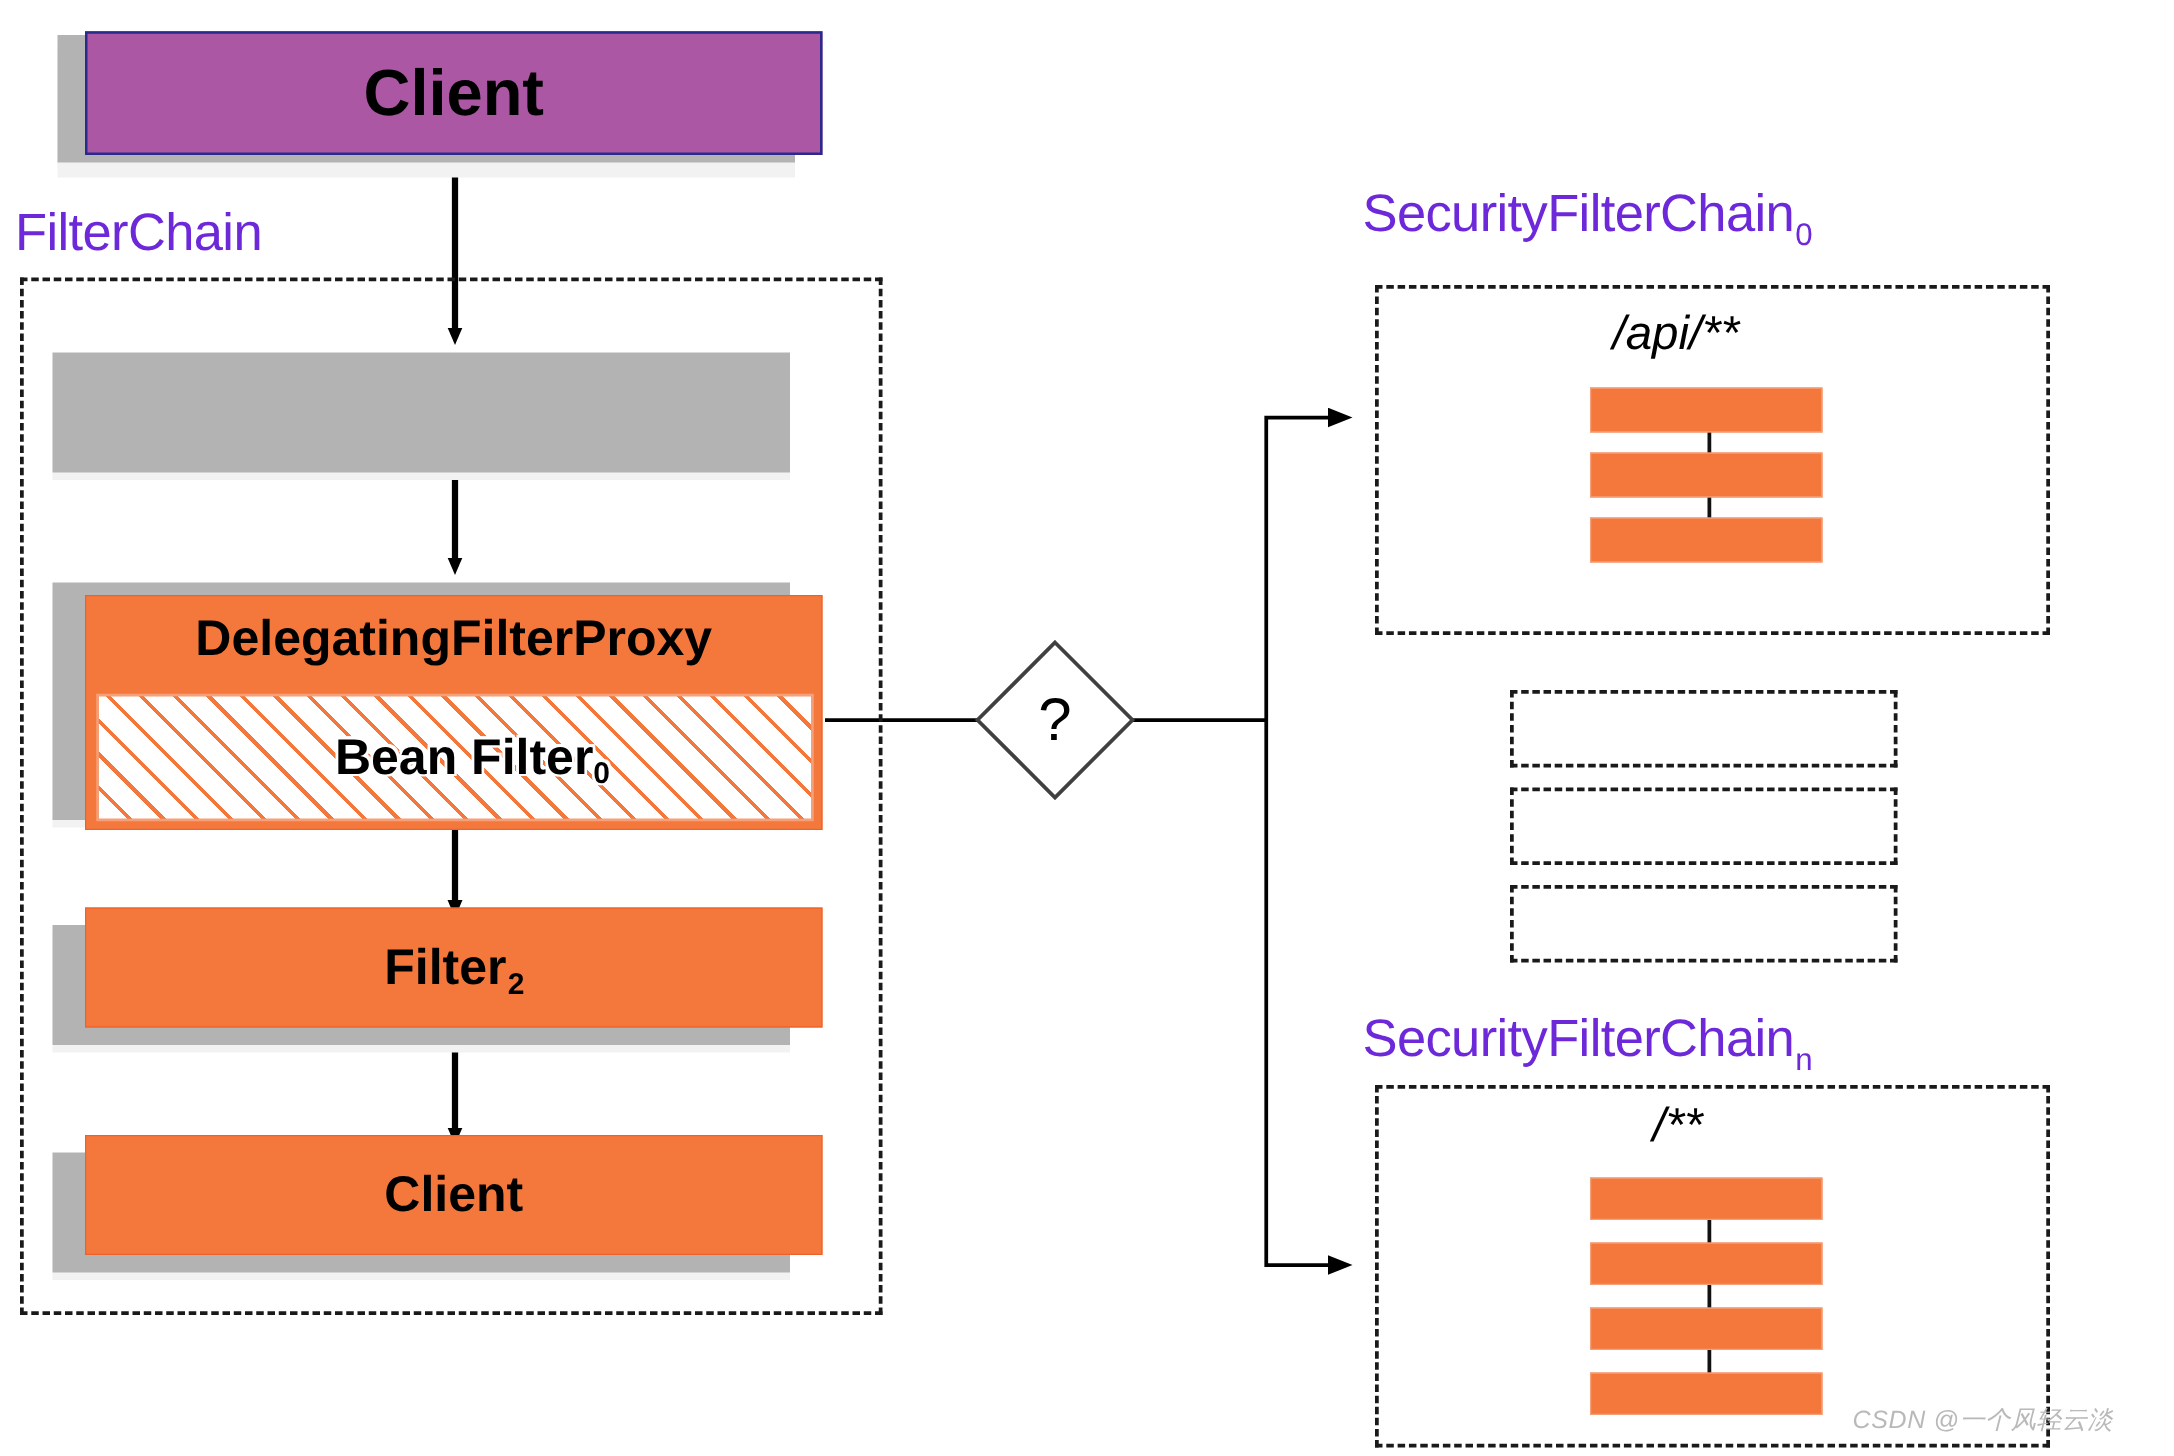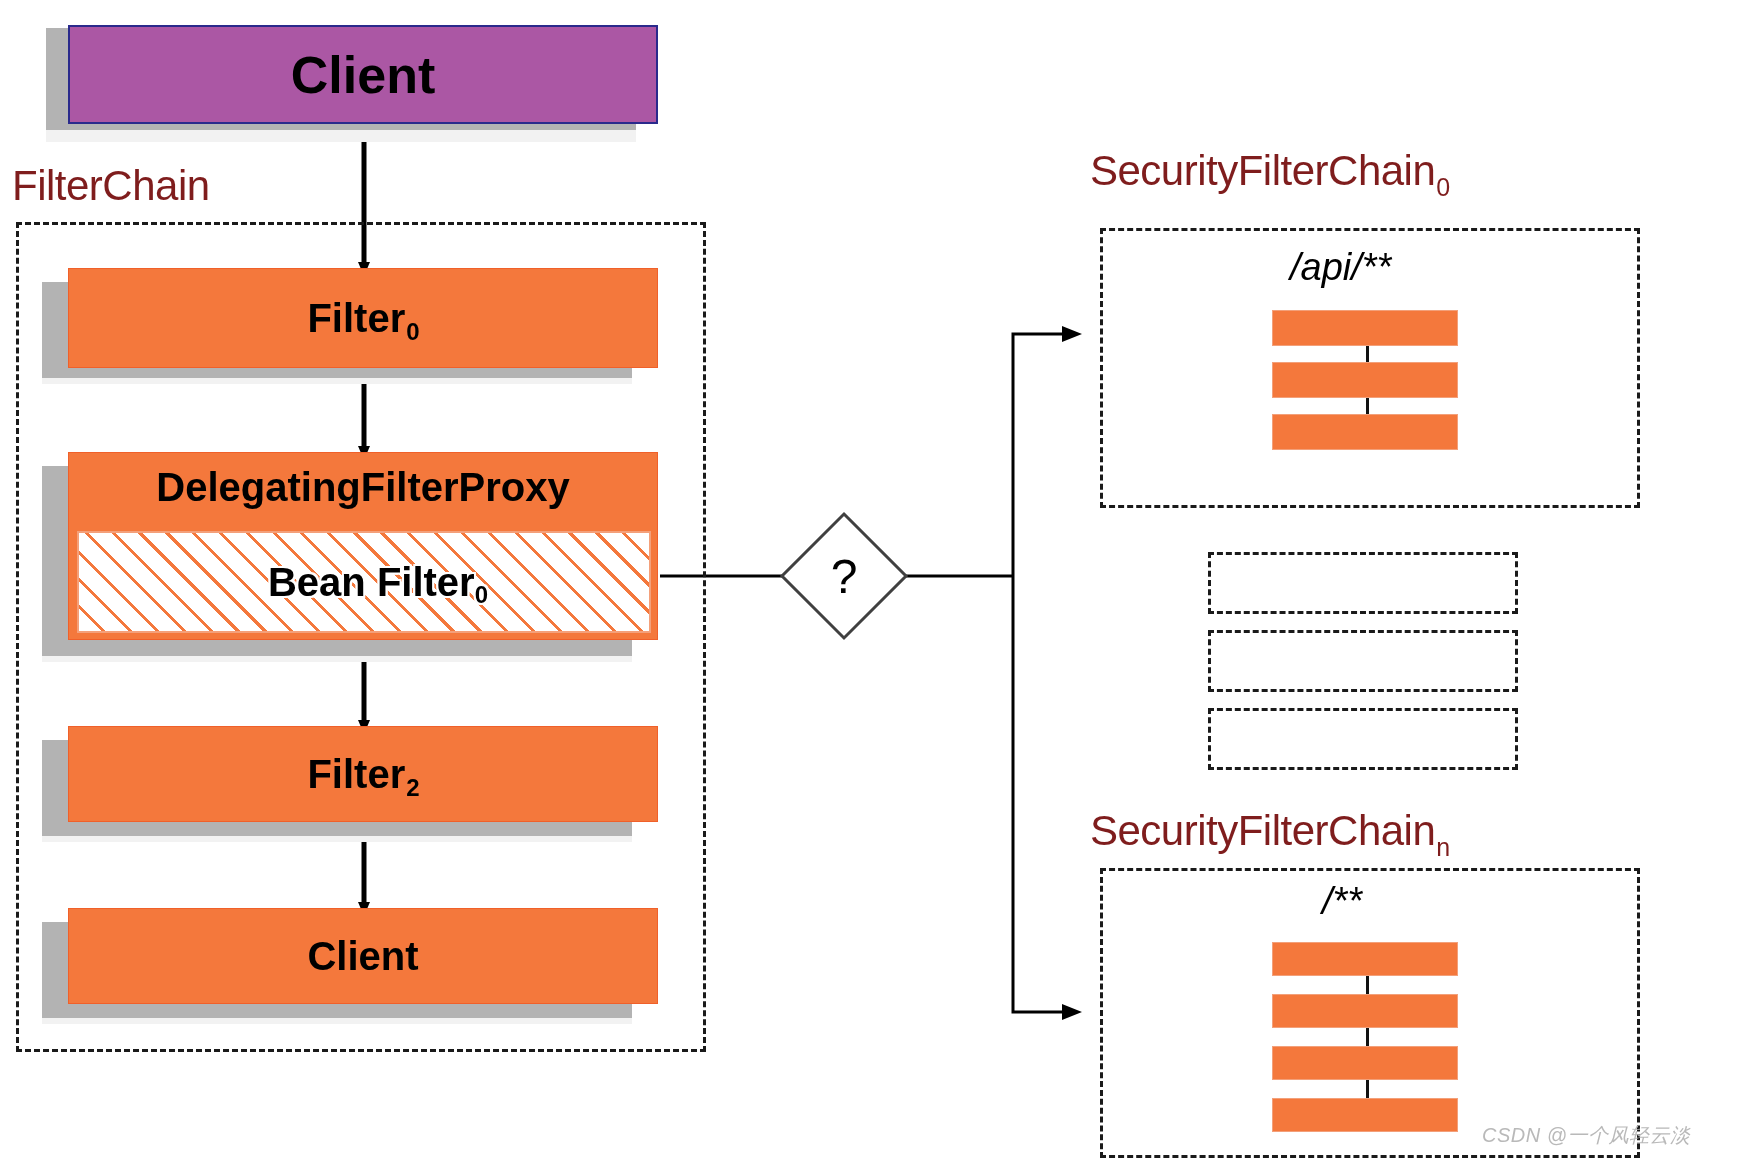--- a/index.html
+++ b/index.html
@@ -20,21 +20,21 @@
   }
 
   
   .abs { position: absolute; }
 
   
   .group-label {
     position: absolute;
     font-size: 42px;
     font-weight: 400;
-    color: #7f1d1d;
+    color: #6d28d9;
     letter-spacing: -0.5px;
     white-space: nowrap;
     line-height: 1;
   }
   .group-label .sub {
     font-size: 25px;
     vertical-align: baseline;
     position: relative;
     top: 11px;
     left: 1px;
@@ -218,29 +218,24 @@
     <span class="label">Client</span>
   </div>
 
   <div class="group-label" style="left:12px; top:165px;">
     <span>FilterChain</span>
   </div>
   <div class="dashed-box" style="left:16px; top:222px; width:690px; height:830px;"></div>
 
   <div class="shadow-out abs" style="left:42px; top:288px; width:590px; height:96px;"></div>
   <div class="shadow-mid abs" style="left:42px; top:282px; width:590px; height:96px;"></div>
-  <div class="node node-orange" style="left:68px; top:268px; width:590px; height:100px;">
-    <span class="label">
-      <span>Filter</span><span class="sub">0</span>
-    </span>
-  </div>
 
   <div class="shadow-out abs" style="left:42px; top:472px; width:590px; height:190px;"></div>
   <div class="shadow-mid abs" style="left:42px; top:466px; width:590px; height:190px;"></div>
-  <div class="dfp-outer" style="left:68px; top:452px; width:590px; height:188px;">
+  <div class="dfp-outer" style="left:68px; top:476px; width:590px; height:188px;">
     <div class="dfp-title">
       <span>DelegatingFilterProxy</span>
     </div>
     <div class="bean-filter" style="left:8px; top:78px; width:574px; height:102px;">
       <span class="inner-text">
         <span>Bean Filter</span><span class="sub">0</span>
       </span>
     </div>
   </div>
 

